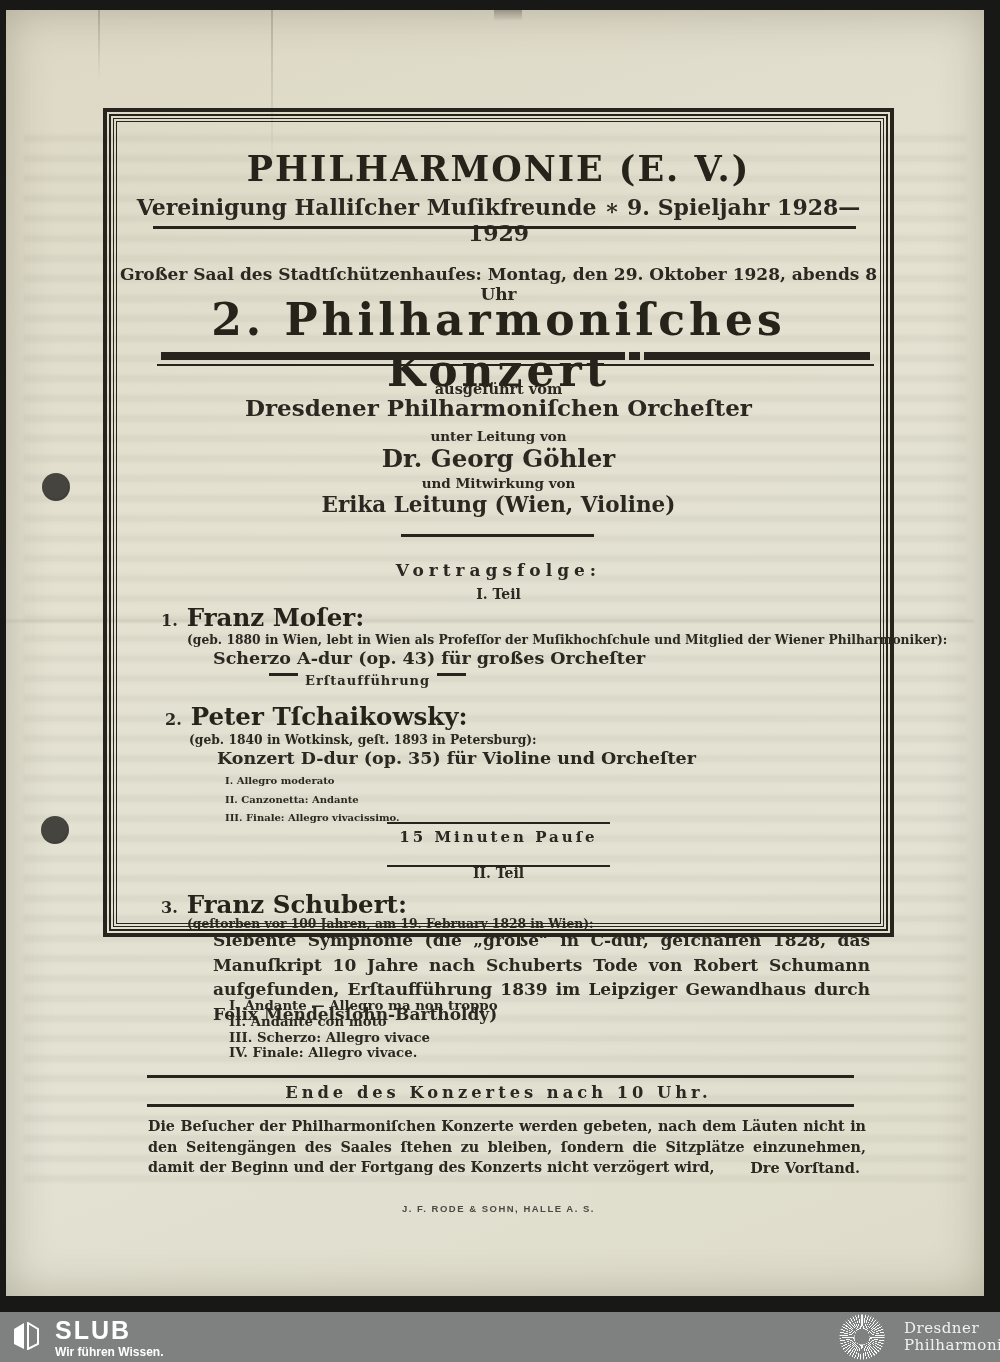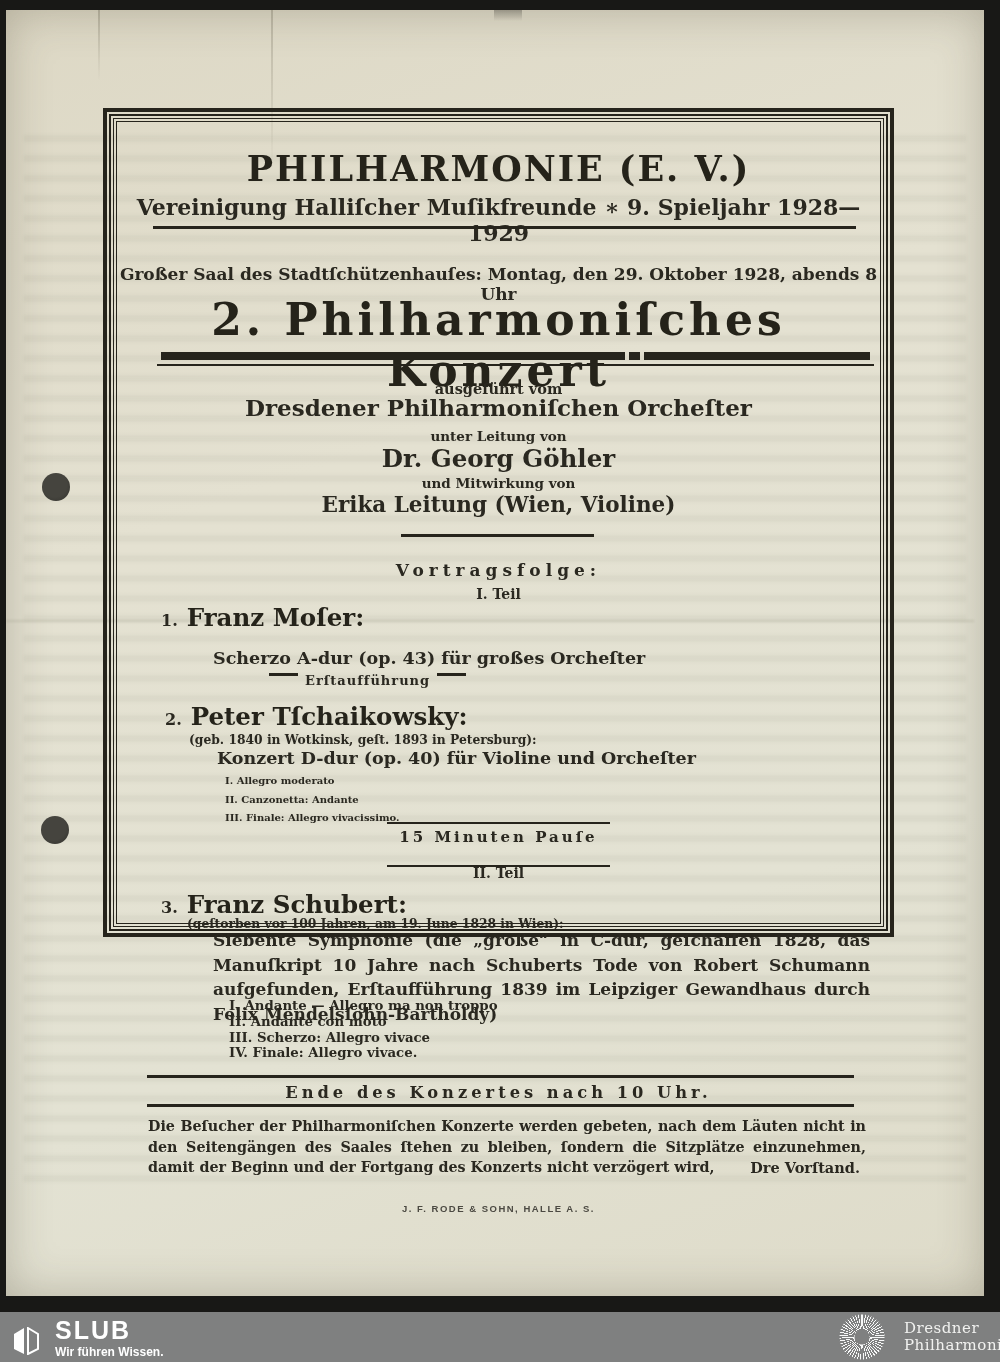--- a/index.html
+++ b/index.html
@@ -88,21 +88,21 @@
   .notice   { position:absolute; top:994px; left:31px; right:14px; font-size:14.3px;
               line-height:20.5px; font-weight:bold; text-align:justify; }
   .sig      { position:absolute; right:6px; bottom:-1px; font-size:14.5px; font-weight:bold; white-space:nowrap; }
 
   .printer { position:absolute; left:97px; top:1193px; width:791px; text-align:center;
              font-family:"Liberation Sans","DejaVu Sans",sans-serif; font-weight:bold;
              font-size:9.5px; letter-spacing:1.5px; color:#4b4942; }
 
   
   .bottombar { position:absolute; left:0; top:1312px; width:1000px; height:50px; background:#7f8080; }
-  .slub-block { position:absolute; left:13px; top:5px; display:flex; align-items:flex-end; cursor:pointer; }
+  .slub-block { position:absolute; left:13px; top:5px; display:flex; align-items:center; cursor:pointer; }
   .slub-text { margin-left:16px; color:#fff; font-family:"Liberation Sans","DejaVu Sans",sans-serif; }
   .slub-name { display:block; font-size:25px; font-weight:bold; letter-spacing:2px; line-height:26px; }
   .slub-tagline { display:block; font-size:12px; font-weight:bold; margin-top:2px; }
   .dp-block { position:absolute; left:838px; top:1px; display:flex; align-items:center; cursor:pointer; }
   .burst { width:48px; height:48px; border-radius:50%;
            background:repeating-conic-gradient(rgba(255,255,255,.95) 0deg 2.6deg, rgba(255,255,255,0) 2.6deg 7.6deg);
            -webkit-mask:radial-gradient(circle, rgba(0,0,0,0) 0 7px, #000 8px 22px, rgba(0,0,0,0) 23px);
            mask:radial-gradient(circle, rgba(0,0,0,0) 0 7px, #000 8px 22px, rgba(0,0,0,0) 23px); }
   .dp-text { margin-left:18px; color:#f2f2f0; font-family:"DejaVu Serif","Liberation Serif",serif;
              font-size:15px; line-height:17px; letter-spacing:.5px; }
@@ -141,47 +141,48 @@
       <div class="c mitw">und Mitwirkung von</div>
       <div class="c solo">Erika Leitung (Wien, Violine)</div>
       <div class="rule shortrule"></div>
 
       <div class="c vortr">Vortragsfolge:</div>
       <div class="c teilhead teil1">I. Teil</div>
 
       <div class="ihead head1">
         <span class="ino">1.</span><span class="icomp">Franz Moſer:</span>
       </div>
+      <div class="bio bio1">(geb. 1880 in Wien, lebt in Wien als Profeſſor der Muſikhochſchule und Mitglied der Wiener Philharmoniker):</div>
       <div class="work work1">Scherzo A-dur (op. 43) für großes Orcheſter</div>
       <div class="erst">
         <span class="dash"></span>
         <span class="etxt">Erſtaufführung</span>
         <span class="dash"></span>
       </div>
 
       <div class="ihead head2">
         <span class="ino">2.</span><span class="icomp">Peter Tſchaikowsky:</span>
       </div>
       <div class="bio bio2">(geb. 1840 in Wotkinsk, geſt. 1893 in Petersburg):</div>
-      <div class="work work2">Konzert D-dur (op. 40) für Violine und Orcheſter</div>
+      <div class="work work2">Konzert D-dur (op. 35) für Violine und Orcheſter</div>
       <div class="movs mov2">
         <div>I. Allegro moderato</div>
         <div>II. Canzonetta: Andante</div>
         <div>III. Finale: Allegro vivacissimo.</div>
       </div>
 
       <div class="c pausebox">
         <span>15 Minuten Pauſe</span>
       </div>
       <div class="c teilhead teil2">II. Teil</div>
 
       <div class="ihead head3">
         <span class="ino">3.</span><span class="icomp">Franz Schubert:</span>
       </div>
-      <div class="bio bio3">(geſtorben vor 100 Jahren, am 19. June 1828 in Wien):</div>
+      <div class="bio bio3">(geſtorben vor 100 Jahren, am 19. February 1828 in Wien):</div>
       <div class="desc">Siebente Symphonie (die „große“ in C-dur, geſchaffen 1828, das Manuſkript 10 Jahre nach Schuberts Tode von Robert Schumann aufgefunden, Erſtaufführung 1839 im Leipziger Gewandhaus durch Felix Mendelsſohn-Bartholdy)</div>
       <div class="movs mov3">
         <div>I. Andante — Allegro ma non troppo</div>
         <div>II. Andante con moto</div>
         <div>III. Scherzo: Allegro vivace</div>
         <div>IV. Finale: Allegro vivace.</div>
       </div>
 
       <div class="rule endrule1"></div>
       <div class="c endtext">Ende des Konzertes nach 10 Uhr.</div>

